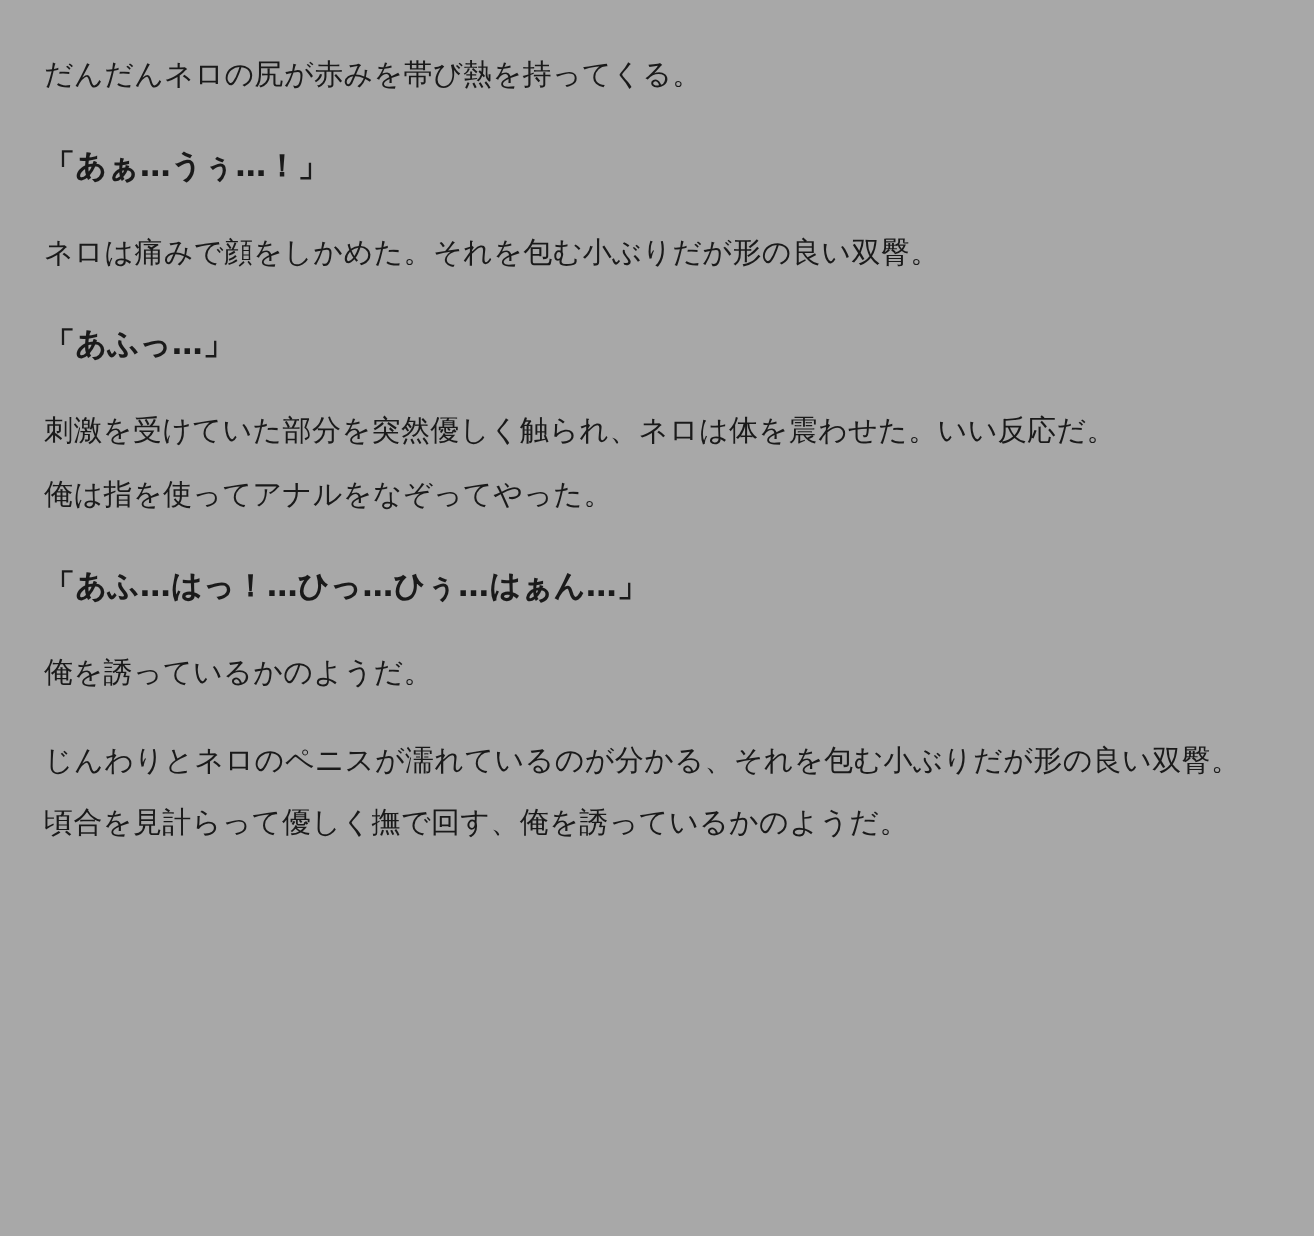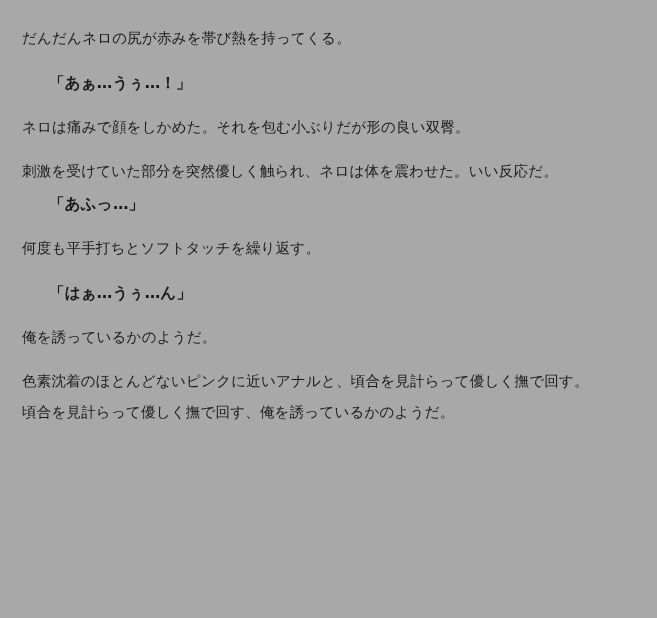--- a/index.html
+++ b/index.html
@@ -24,49 +24,48 @@
     color: #1a1a1a;
     font-size: 14.5px;
     line-height: 1.5;
     letter-spacing: 0.2px;
     margin: 0 0 22px 0;
     white-space: pre-wrap;
   }
   .para.dialogue {
     font-weight: bold;
     font-size: 15.5px;
-    margin-left: 27px;
   }
   .para.tight {
     margin-bottom: 10px;
   }
   .para.last {
     margin-bottom: 0;
   }
 </style>
 </head>
 <body>
 
 <div id="page">
 
   <p class="para">だんだんネロの尻が赤みを帯び熱を持ってくる。</p>
 
   <p class="para dialogue">「あぁ…うぅ…！」</p>
 
   <p class="para">ネロは痛みで顔をしかめた。それを包む小ぶりだが形の良い双臀。</p>
 
+  <p class="para dialogue">「あふっ…」</p>
+
   <p class="para tight">刺激を受けていた部分を突然優しく触られ、ネロは体を震わせた。いい反応だ。</p>
 
-  <p class="para dialogue">「あふっ…」</p>
+  <p class="para">俺は指を使ってアナルをなぞってやった。</p>
 
-  <p class="para">何度も平手打ちとソフトタッチを繰り返す。</p>
+  <p class="para dialogue">「あふ…はっ！…ひっ…ひぅ…はぁん…」</p>
 
 
 
-  <p class="para dialogue">「はぁ…うぅ…ん」</p>
-
   <p class="para">俺を誘っているかのようだ。</p>
 
-  <p class="para tight">色素沈着のほとんどないピンクに近いアナルと、頃合を見計らって優しく撫で回す。</p>
+  <p class="para tight">じんわりとネロのペニスが濡れているのが分かる、それを包む小ぶりだが形の良い双臀。</p>
 
   <p class="para last">頃合を見計らって優しく撫で回す、俺を誘っているかのようだ。</p>
 
 </div>
 
 </body></html>

